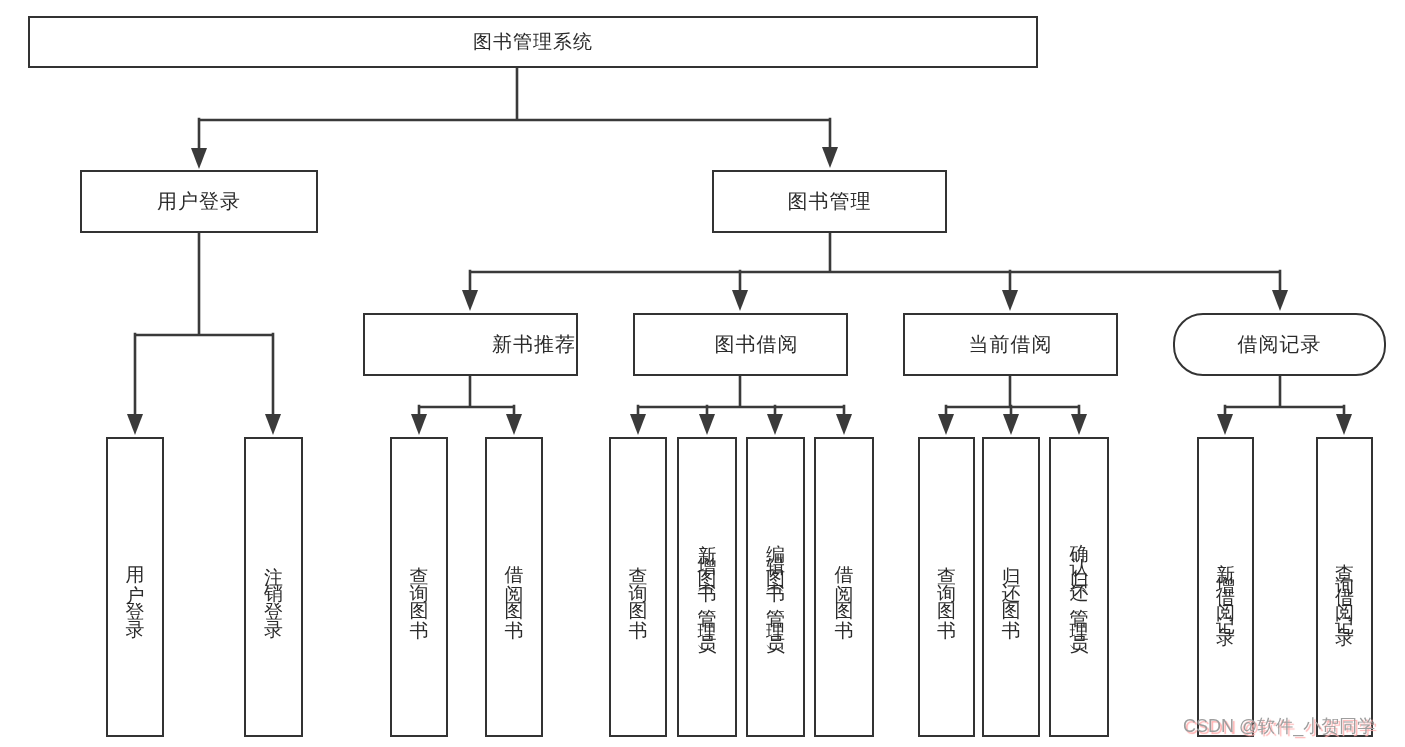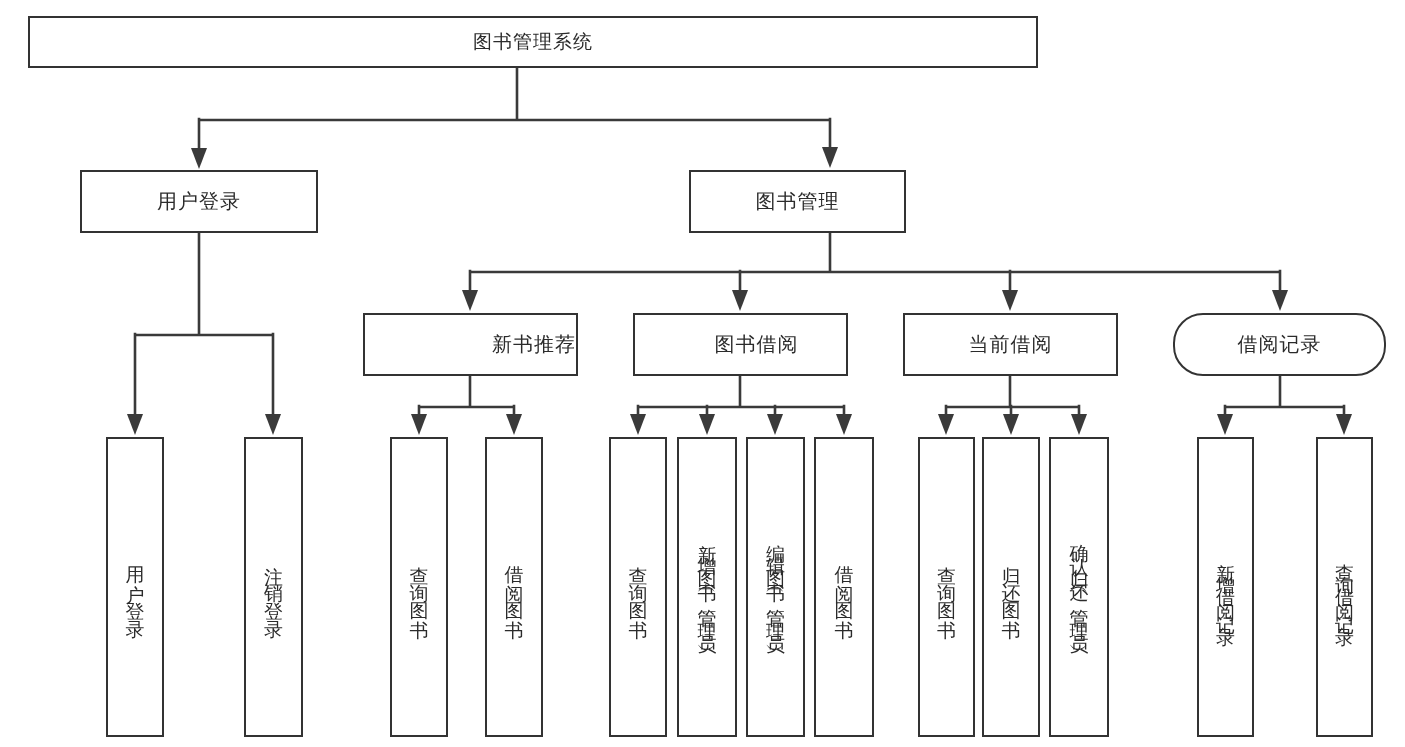--- a/index.html
+++ b/index.html
@@ -12,21 +12,21 @@
   .arrow{fill:var(--line,#3a3a3a);stroke:none;}
   .node{
     position:absolute;box-sizing:border-box;background:#fff;
     border:2.6px solid var(--box-border,#333);
     display:flex;align-items:center;justify-content:center;
     color:var(--text,#2b2b2b);
   }
   .h{font-size:20px;letter-spacing:1px;}
   #n-root{left:12px;top:16px;width:1010px;height:52px;font-size:19px;margin-left:16px;}
   #n-login{left:80px;top:170px;width:238px;height:63px;}
-  #n-mgmt{left:689px;top:170px;width:217px;height:63px;}
+  #n-mgmt{left:712px;top:170px;width:235px;height:63px;}
   #n-rec{left:363px;top:313px;width:215px;height:63px;justify-content:flex-end;}
   #n-bor{left:633px;top:313px;width:215px;height:63px;padding-left:32px;}
   #n-cur{left:903px;top:313px;width:215px;height:63px;}
   #n-recd{left:1173px;top:313px;width:213px;height:63px;border-radius:30px;}
   .v{top:437px;height:300px;font-size:19px;}
   .v span{writing-mode:vertical-rl;text-orientation:mixed;}
   .loose span{letter-spacing:18px;}
   .tight span{letter-spacing:13px;}
   #l1{left:106px;width:58px;}  #l2{left:244px;width:59px;}
   #l3{left:390px;width:58px;}  #l4{left:485px;width:58px;}
@@ -150,13 +150,14 @@
     <span>确认归还（管理员）</span>
   </div>
 
   <div class="node v tight" id="l12">
     <span>新增借阅记录</span>
   </div>
   <div class="node v tight" id="l13">
     <span>查询借阅记录</span>
   </div>
 
+  <div class="watermark">CSDN @软件_小贺同学</div>
 </div>
 
 </body></html>

